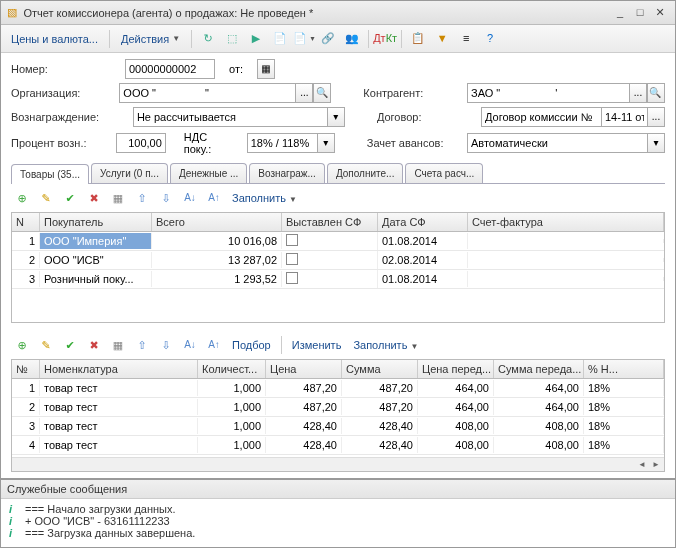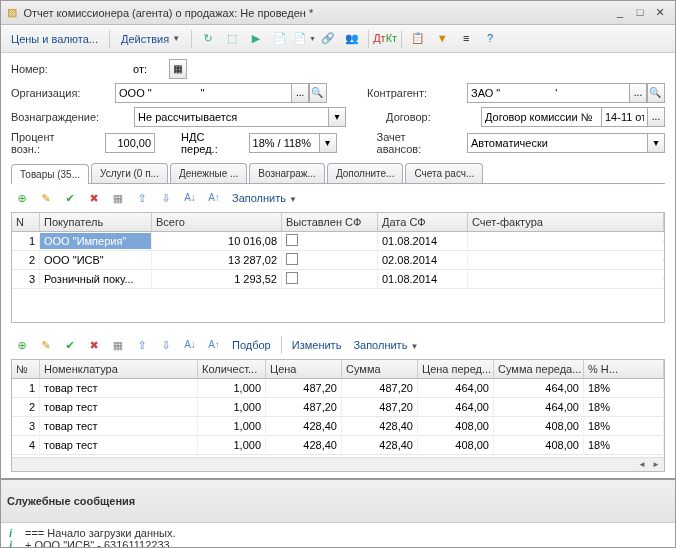--- a/index.html
+++ b/index.html
@@ -6,41 +6,41 @@
 body{background:#fff;width:676px;height:548px;overflow:hidden;border:1px solid #999}
 .titlebar{height:24px;background:linear-gradient(#f0f0f0,#e0e0e0);display:flex;align-items:center;padding:0 6px;border-bottom:1px solid #bbb}
 .titlebar .title{flex:1;color:#333}
 .winbtn{width:18px;height:16px;margin-left:2px;text-align:center;line-height:14px;color:#444;cursor:pointer}
 .menubar{height:28px;background:linear-gradient(#f8f8f8,#ebebeb);display:flex;align-items:center;padding:0 4px;border-bottom:1px solid #ccc;gap:2px}
 .menuitem{padding:3px 6px;color:#1a4d8f;cursor:pointer}
 .menuitem.d{display:inline-flex;align-items:center}
 .tbtn{width:22px;height:22px;display:inline-flex;align-items:center;justify-content:center;border:1px solid transparent;cursor:pointer}
 .sep{width:1px;height:18px;background:#ccc;margin:0 3px}
 .form{padding:6px 10px}
-.row{display:flex;align-items:center;margin-bottom:4px;gap:22px}
+.row{display:flex;align-items:center;margin-bottom:4px;gap:14px}
 .lbl{color:#333;width:100px}
 .lbl2{color:#333;width:95px;margin-left:18px}
 input[type=text],select{height:20px;border:1px solid #aaa;padding:1px 3px;font-size:11px}
 .lookup{display:inline-flex;align-items:center}
 .lookup input{border-right:none}
 .lookup .btn{width:18px;height:20px;border:1px solid #aaa;background:linear-gradient(#fff,#e8e8e8);text-align:center;line-height:18px;cursor:pointer;font-size:10px}
 .tabs{display:flex;margin-top:8px;border-bottom:1px solid #aab}
 .tab{padding:4px 8px;border:1px solid #aab;border-bottom:none;background:linear-gradient(#fafafa,#e9e9e9);margin-right:2px;cursor:pointer;border-radius:4px 4px 0 0;color:#333;font-size:10px;max-width:90px;white-space:nowrap;overflow:hidden;text-overflow:ellipsis}
 .tab.active{background:#fff;position:relative;top:1px}
 .stb{display:flex;align-items:center;padding:3px 0;gap:2px}
 .stb .lnk{color:#1a4d8f;cursor:pointer;padding:0 5px}
 .grid{border:1px solid #bbb;background:#fff}
 .gh{display:flex;background:linear-gradient(#f8f8f8,#e8e8e8);border-bottom:1px solid #bbb}
 .gh>div{padding:3px 4px;border-right:1px solid #ccc;color:#333;overflow:hidden;white-space:nowrap}
 .gr{display:flex;border-bottom:1px solid #e8e8e8;height:19px;align-items:center}
 .gr>div{padding:2px 4px;border-right:1px solid #eee;overflow:hidden;white-space:nowrap;text-overflow:ellipsis}
 .gr.sel>div.selcell{background:#7da7d9;color:#fff}
 .num{text-align:right}
 .msgs{border-top:2px solid #999;background:#f4f4f4}
-.msgs .hdr{padding:15px 6px;color:#333;font-weight:bold;background:linear-gradient(#f0f0f0,#e4e4e4);border-bottom:1px solid #ccc}
+.msgs .hdr{padding:3px 6px;color:#333;font-weight:normal;background:linear-gradient(#f0f0f0,#e4e4e4);border-bottom:1px solid #ccc}
 .msgs .body{padding:4px 8px;font-family:"Courier New",monospace;font-size:12px;color:#333;background:#fff}
 .msgs .body .line{display:flex;align-items:baseline;gap:6px}
 .info-i{color:#2a7;font-weight:bold;font-style:italic;width:10px}
 .cbx{width:12px;height:12px;border:1px solid #888;display:inline-block;background:#fff}
 .ico{display:inline-block;line-height:1}
 .chev{font-size:8px;color:#555;margin-left:3px}
 .grid1-body{height:90px;overflow:hidden}
 .grid2-body{height:78px;overflow:hidden}
 .scrollhint{height:14px;background:#f0f0f0;border-top:1px solid #ddd;display:flex;justify-content:flex-end;align-items:center;padding-right:4px}
 .tri{font-size:8px;color:#666}
@@ -101,20 +101,21 @@
       <span class="ico">≡</span>
     </span>
   <span class="tbtn">
       <span class="ico" style="color:#06c">?</span>
     </span>
 </div>
 
 <div class="form">
   <div class="row">
     <span class="lbl">Номер:</span>
+    <input type="text" style="width: 90px;" value="00000000002">
     <span>от:</span>
     <div class="lookup">
         <span class="btn">▦</span>
       </div>
   </div>
   <div class="row">
     <span class="lbl">Организация:</span>
     <div class="lookup">
         <input type="text" style="width: 176px;" value="ООО &quot;                &quot;">
         <span class="btn">...</span>
@@ -136,21 +137,21 @@
     <span class="lbl2">Договор:</span>
     <div class="lookup">
         <input type="text" style="width: 120px;" value="Договор комиссии №">
         <input type="text" style="width: 46px; border-left: 1px solid rgb(170, 170, 170);" value="14-11 от">
         <span class="btn">...</span>
       </div>
   </div>
   <div class="row">
     <span class="lbl">Процент возн.:</span>
     <input type="text" style="width: 50px; text-align: right;" value="100,00">
-    <span style="margin-left:4px">НДС перед.:</span>
+    <span style="margin-left:4px">НДС поку.:</span>
     <div class="lookup">
         <input type="text" style="width: 70px;" value="18% / 118%">
         <span class="btn">▾</span>
       </div>
     <span class="lbl2">Зачет авансов:</span>
     <div class="lookup">
         <input type="text" style="width: 180px;" value="Автоматически">
         <span class="btn">▾</span>
       </div>
   </div>

